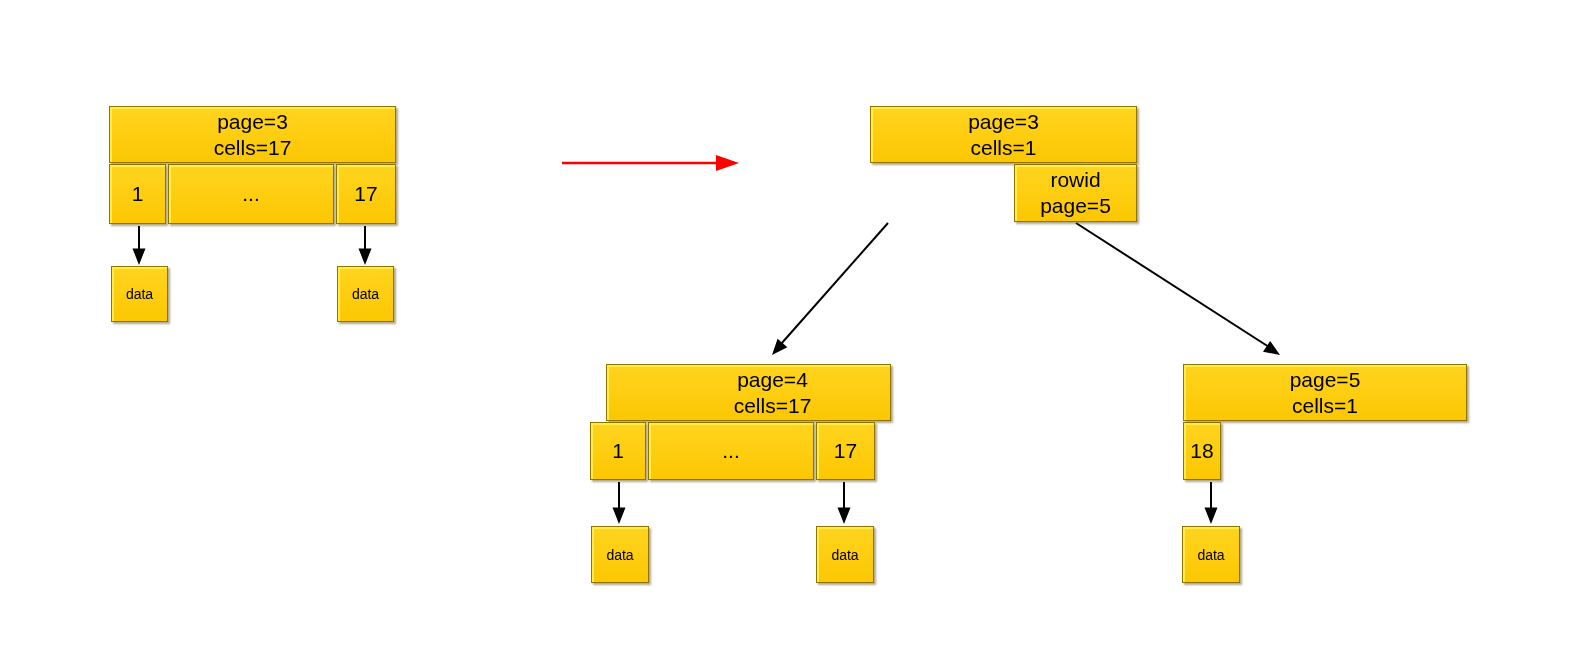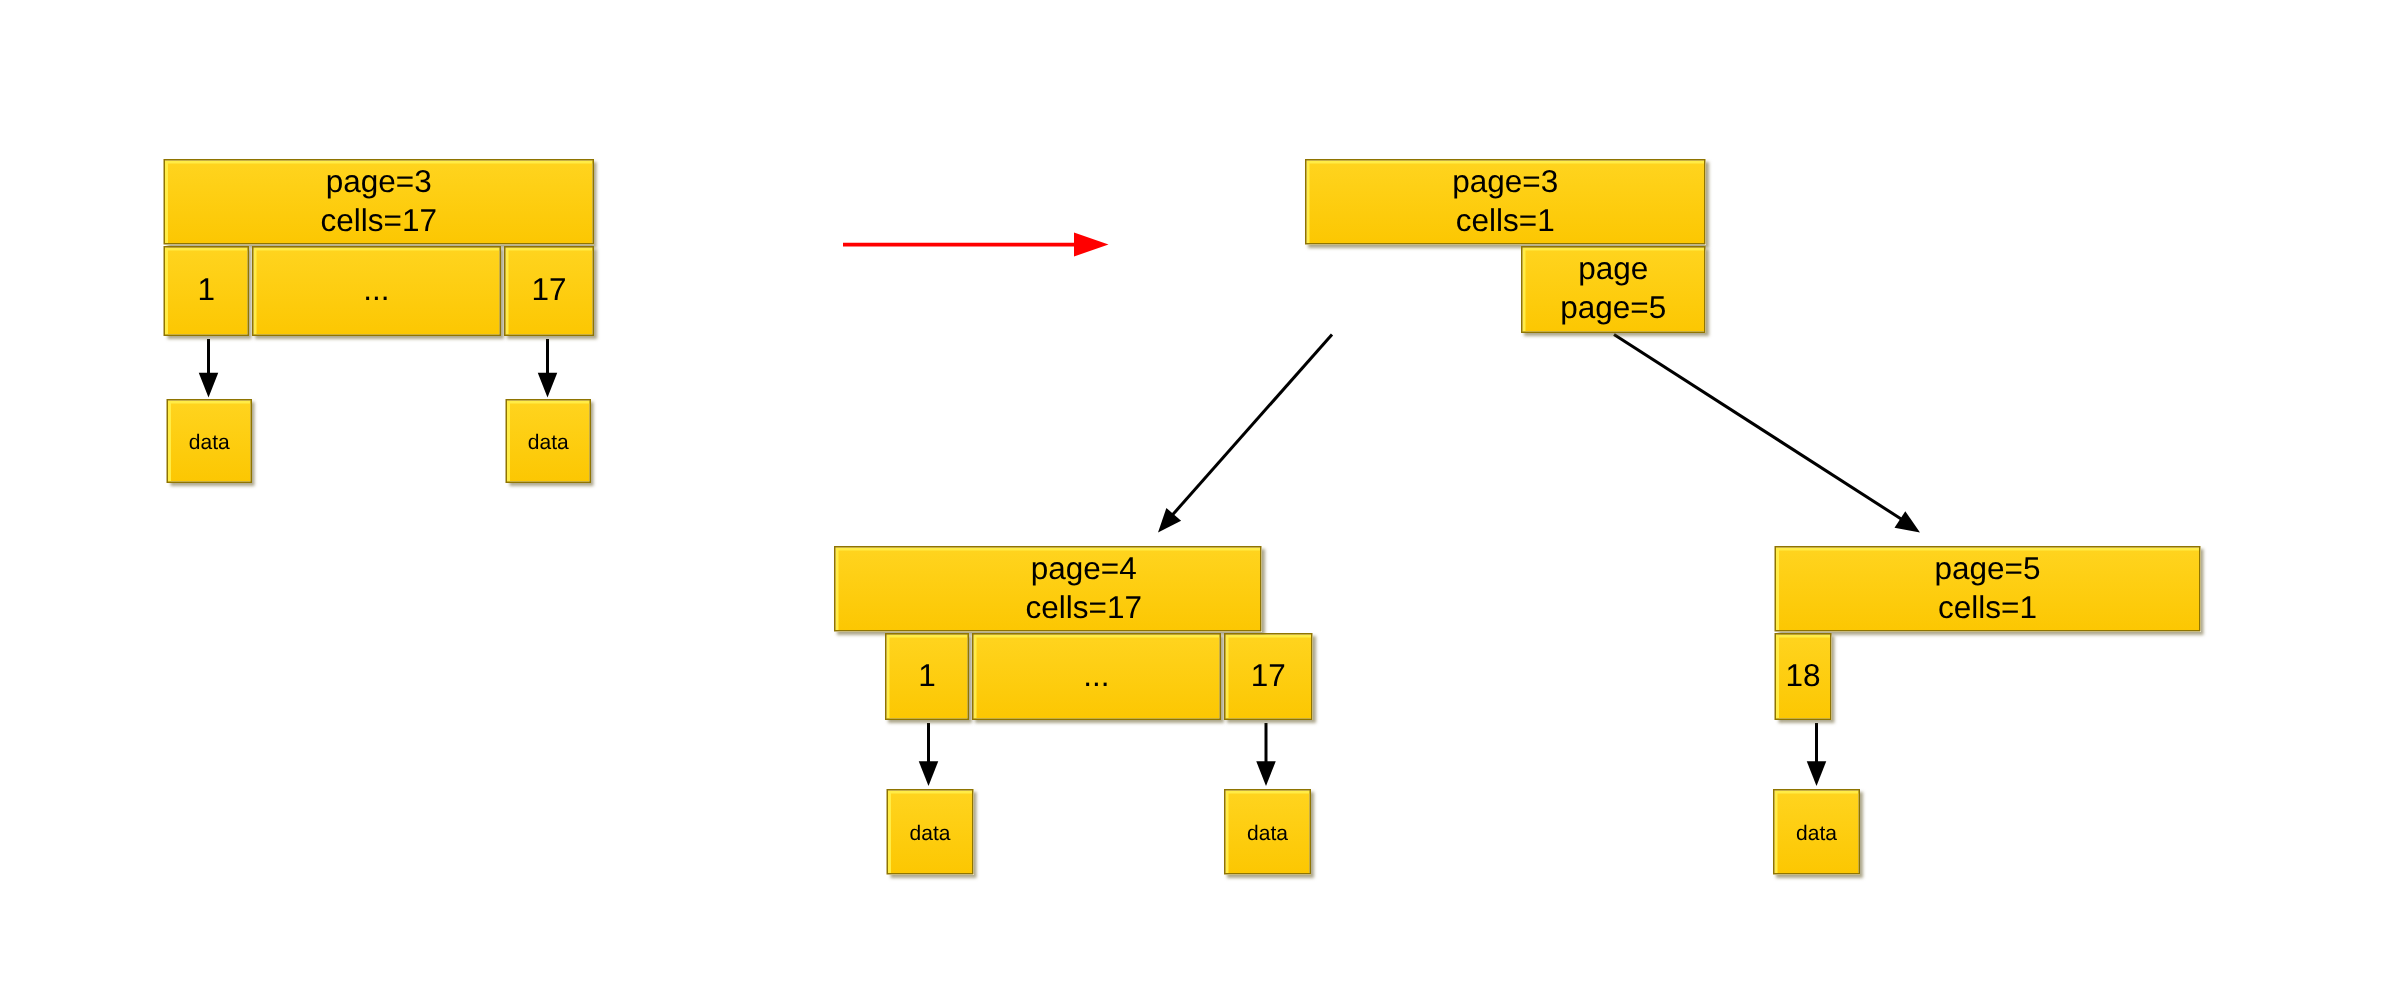--- a/index.html
+++ b/index.html
@@ -112,25 +112,25 @@
   <div class="box" style="left:168px; top:164px; width:166px; height:60px;">...</div>
   <div class="box" style="left:336px; top:164px; width:60px; height:60px;">17</div>
   <div class="box datab" style="left:111px; top:266px; width:57px; height:56px;">data</div>
   <div class="box datab" style="left:337px; top:266px; width:57px; height:56px;">data</div>
 
   <div class="box hdr" style="left:870px; top:106px; width:267px; height:57px;">
     <span>page=3</span>
     <span>cells=1</span>
   </div>
   <div class="box twoline" style="left:1014px; top:164px; width:123px; height:58px;">
-    <span>page</span>
+    <span>rowid</span>
     <span>page=5</span>
   </div>
 
-  <div class="box hdr" style="left:556px; top:364px; width:285px; height:57px;padding-left:48px;">
+  <div class="box hdr" style="left:606px; top:364px; width:285px; height:57px;padding-left:48px;">
     <span>page=4</span>
     <span>cells=17</span>
   </div>
   <div class="box" style="left:590px; top:422px; width:56px; height:58px;">1</div>
   <div class="box" style="left:648px; top:422px; width:166px; height:58px;">...</div>
   <div class="box" style="left:816px; top:422px; width:59px; height:58px;">17</div>
   <div class="box datab" style="left:591px; top:526px; width:58px; height:57px;">data</div>
   <div class="box datab" style="left:816px; top:526px; width:58px; height:57px;">data</div>
 
   <div class="box hdr" style="left:1183px; top:364px; width:284px; height:57px;">

